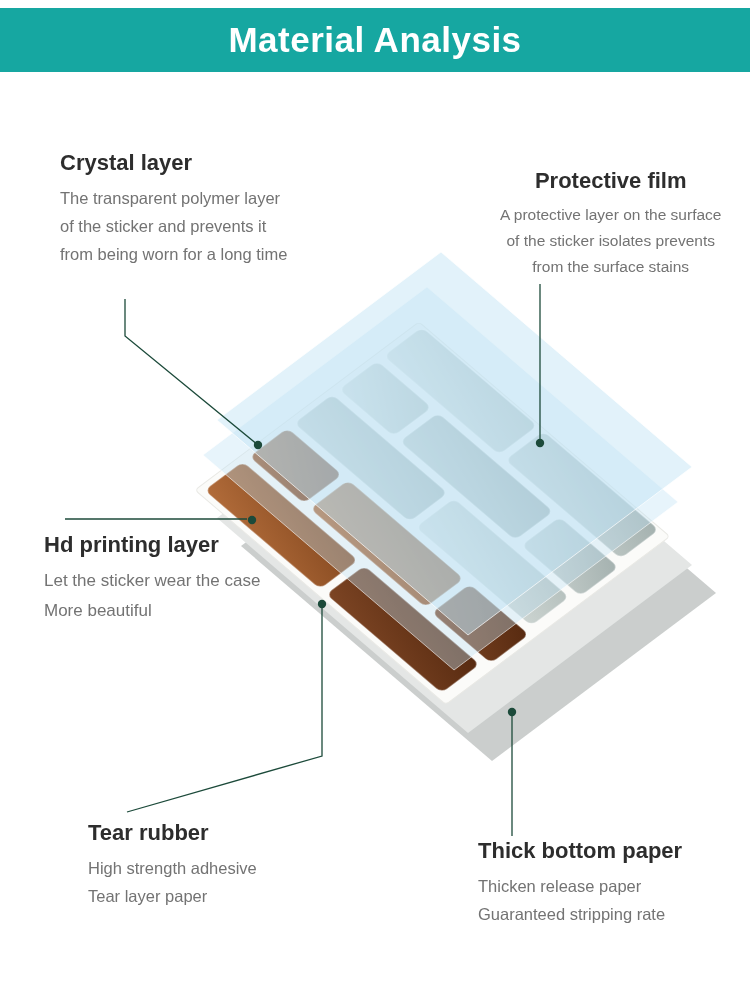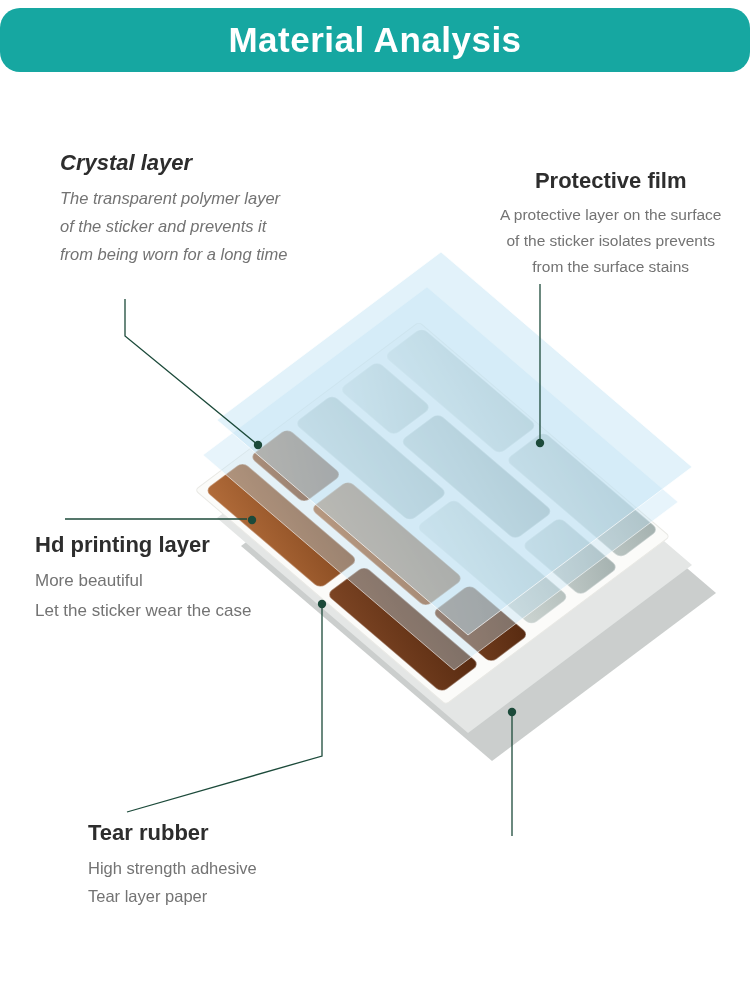--- a/index.html
+++ b/index.html
@@ -7,42 +7,42 @@
     position:relative;
     width:750px;height:1004px;
     background:#ffffff;
     overflow:hidden;
     font-family:"Liberation Sans", sans-serif;
   }
   .banner{
     position:absolute;top:8px;left:0;
     width:750px;height:64px;
     background:#16a7a1;
-    display:flex;align-items:center;justify-content:center;border-radius:20px;
+    display:flex;align-items:center;justify-content:center;
   }
   .banner h1{
     margin:0;color:#ffffff;
     font-size:35px;font-weight:bold;letter-spacing:0.5px;
   }
   .diagram{
     position:absolute;top:0;left:0;
   }
   .anno{position:absolute;}
   .anno h2{
     margin:0 0 8px 0;
     font-size:22px;font-weight:bold;color:#2d2d2d;
   }
   .anno .line{
     font-size:16.5px;color:#737373;line-height:28px;
     white-space:nowrap;
   }
-  .anno-crystal{left:60px;top:150px;font-style:italic;}
+  .anno-crystal{left:60px;top:150px;}
   .anno-protective{left:500px;top:168px;text-align:center;}
   .anno-protective .line{font-size:15.5px;line-height:26px;}
-  .anno-hd{left:35px;top:532px;}
+  .anno-hd{left:44px;top:532px;}
   .anno-hd .line{font-size:17px;line-height:30px;}
   .anno-back{left:88px;top:820px;}
   .anno-thick{left:478px;top:838px;}
 </style>
 </head>
 <body>
 
 <div class="page">
 
   <div class="banner">
@@ -131,24 +131,29 @@
 
   <div class="anno anno-protective">
     <h2>Protective film</h2>
     <div class="line">A protective layer on the surface</div>
     <div class="line">of the sticker isolates prevents</div>
     <div class="line">from the surface stains</div>
   </div>
 
   <div class="anno anno-hd">
     <h2>Hd printing layer</h2>
+    <div class="line">Let the sticker wear the case</div>
     <div class="line">More beautiful</div>
-    <div class="line">Let the sticker wear the case</div>
   </div>
 
   <div class="anno anno-back">
     <h2>Tear rubber</h2>
     <div class="line">High strength adhesive</div>
     <div class="line">Tear layer paper</div>
   </div>
 
+  <div class="anno anno-thick">
+    <h2>Thick bottom paper</h2>
+    <div class="line">Thicken release paper</div>
+    <div class="line">Guaranteed stripping rate</div>
+  </div>
 
 </div>
 
 </body></html>

